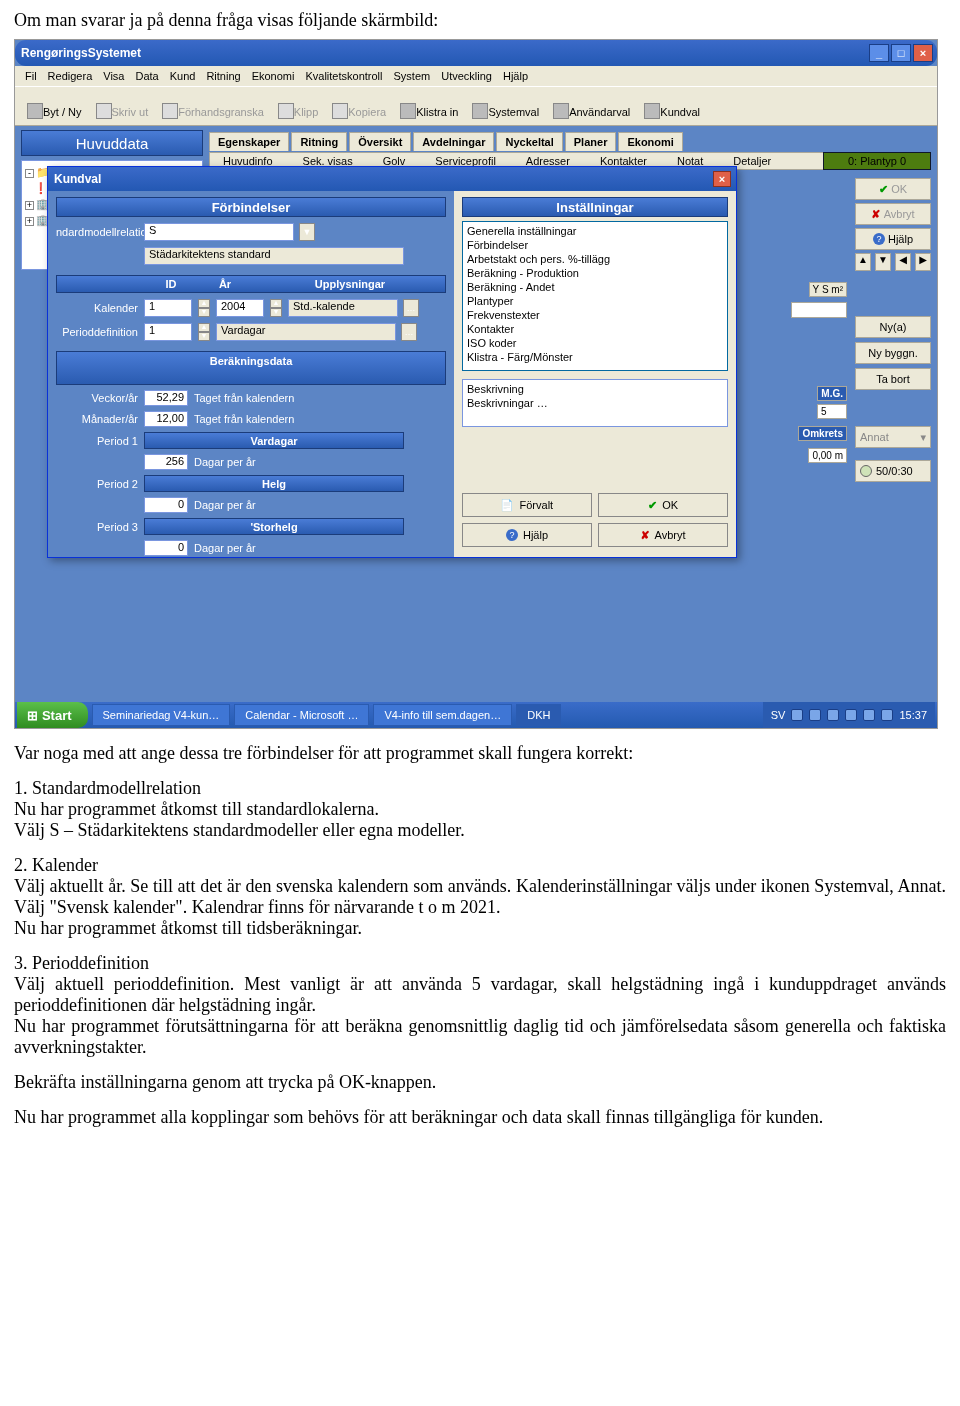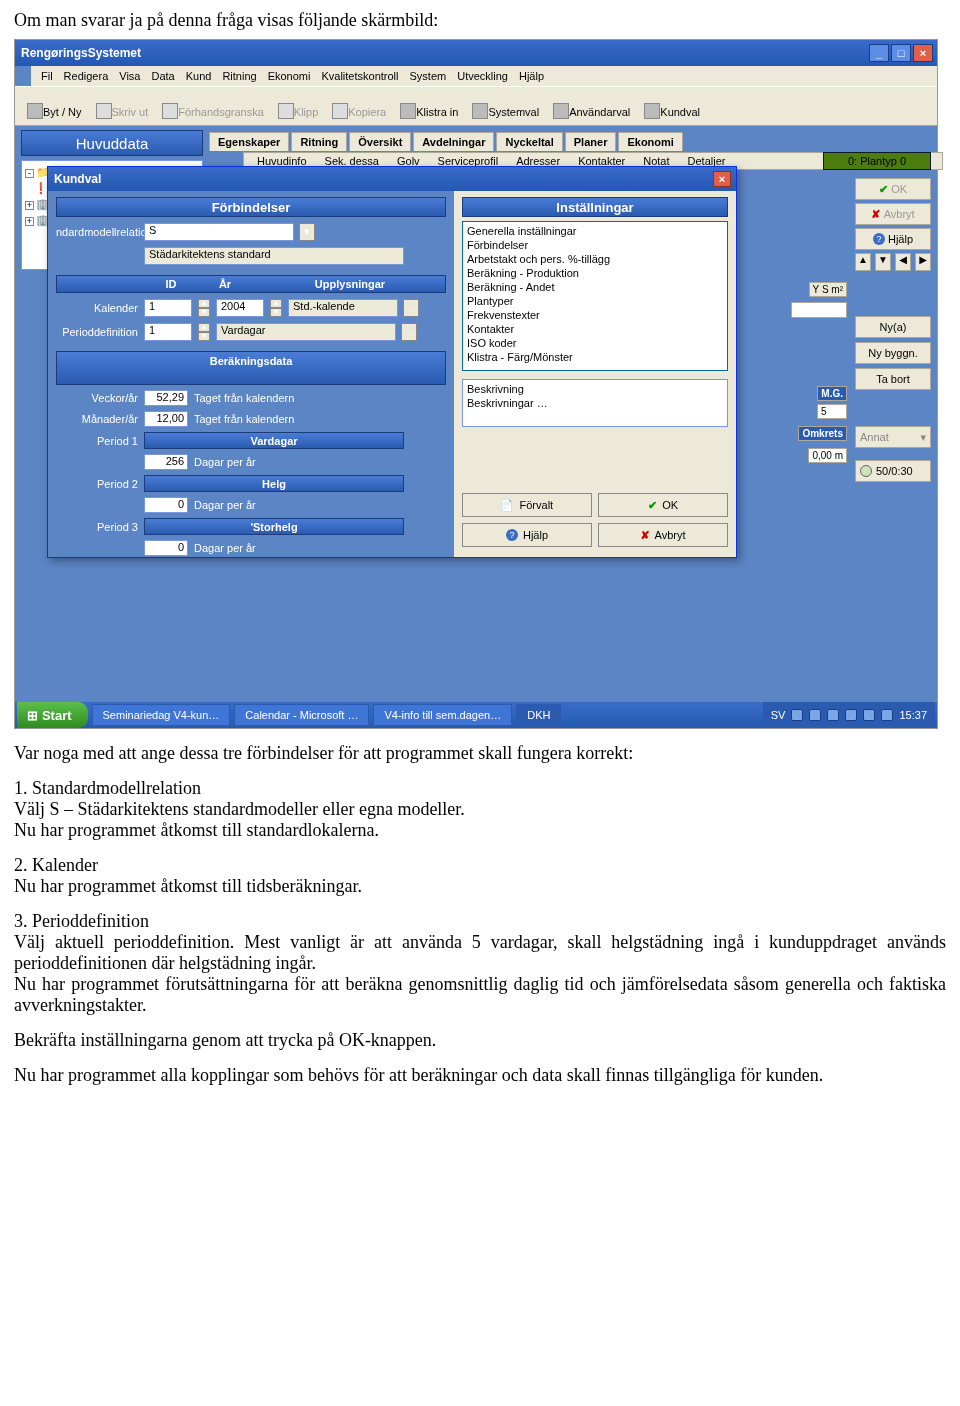--- a/index.html
+++ b/index.html
@@ -1,39 +1,39 @@
 <!DOCTYPE html>
 <html><head>
 <meta charset="utf-8">
 <style>
   * { box-sizing: border-box; margin: 0; padding: 0; }
   body { font-family: "Times New Roman", serif; font-size: 18px; background: #fff; color: #000; width: 960px; }
   .doc { padding: 10px 14px; }
   .intro { margin-bottom: 8px; }
   .screenshot { width: 924px; height: 690px; margin: 0 0 14px 0; background: #5c85c5; border: 1px solid #999; position: relative; font-family: Tahoma, sans-serif; font-size: 11px; }
   
-  .desk-titlebar { position:absolute; top:0; left:0; right:0; height:26px; background: linear-gradient(#3b6ac9,#2358b3); color:#fff; display:flex; align-items:center; padding:12px 6px; font-weight:bold; font-size:12px; }
+  .desk-titlebar { position:absolute; top:0; left:0; right:0; height:26px; background: linear-gradient(#3b6ac9,#2358b3); color:#fff; display:flex; align-items:center; padding:12px 6px; font-weight:bold; font-size:12px;border-radius:11px; }
   .desk-titlebar .wbtns { position:absolute; right:4px; top:4px; display:flex; gap:2px;}
   .wbtn { width:20px; height:18px; background:#5c8ee8; border:1px solid #1a3e86; color:#fff; font-size:11px; line-height:16px; text-align:center;}
   .wbtn.close { background:#e06048; }
-  .desk-menubar { position:absolute; top:26px; left:16px; right:0; height:20px; background:#ece9d8; display:flex; align-items:center; gap:3px; padding:0 6px; color:#000; }
+  .desk-menubar { position:absolute; top:26px; left:0; right:0; height:20px; background:#ece9d8; display:flex; align-items:center; gap:3px; padding:0 6px; color:#000; }
   .desk-menubar span { padding:1px 4px; }
   .desk-toolbar { position:absolute; top:46px; left:0; right:0; height:40px; background:#ece9d8; border-top:1px solid #fff; border-bottom:1px solid #aca899; display:flex; align-items:flex-end; padding:2px 6px; gap:2px;}
   .tbtn { display:flex; flex-direction:row; align-items:center; padding:2px 6px; min-width:46px; }
   .tbtn .ticon { width:16px; height:16px; background:#bbb; margin-bottom:2px; border:1px solid #888;}
   .tbtn.disabled { color:#999; }
   .tbtn.disabled .ticon { background:#ddd; }
   .app-body { position:absolute; top:86px; left:0; right:0; bottom:26px; background:#5c85c5; }
   .huvud-tab { position:absolute; top:4px; left:6px; width:182px; height:26px; background:linear-gradient(#4a7cd6,#2a5bb0); color:#fff; font-size:15px; font-weight:normal; display:flex; align-items:center; justify-content:center; border:1px solid #1b3c7a;}
   .tree { position:absolute; top:34px; left:6px; width:182px; background:#fff; border:1px solid #7a96df; height:110px; padding:3px; font-size:11px; line-height:16px; color:#000;}
   .tree-line { white-space:nowrap; overflow:hidden; }
   .tree-sq { display:inline-block; width:9px; height:9px; border:1px solid #888; text-align:center; line-height:7px; font-size:9px; margin-right:2px;}
   .prop-tabs { position:absolute; top:4px; left:194px; height:22px; display:flex; align-items:center; gap:2px; color:#000; }
   .prop-tabs span { background:#ece9d8; padding:3px 8px; border:1px solid #aca899; border-bottom:none; font-weight:bold; font-size:11px;}
-  .prop-sub { position:absolute; top:26px; left:194px; height:18px; background:#ece9d8; display:flex; align-items:center; gap:4px; padding:0 6px; border:1px solid #aca899; color:#000; width:700px;margin-left:34px;}
+  .prop-sub { position:absolute; top:26px; left:194px; height:18px; background:#ece9d8; display:flex; align-items:center; gap:16px; padding:0 6px; border:1px solid #aca899; color:#000; width:700px;}
   .prop-sub span { padding:2px 7px; }
   .plantyp { position:absolute; top:26px; right:6px; background:#4d7c0f; border:1px solid #0f172a; padding:2px 24px; font-size:11px; }
   .rbtns { position:absolute; top:52px; right:6px; width:76px; display:flex; flex-direction:column; gap:3px;}
   .rbtn { background:#ece9d8; border:1px solid #aca899; height:22px; display:flex; align-items:center; justify-content:center; font-size:11px;}
   .rbtn.dim { color:#999; }
   .arrow-row { display:flex; gap:2px; justify-content:space-between; }
   .arrow-row .ab { width:16px; height:18px; background:#ece9d8; border:1px solid #aca899; font-size:10px; text-align:center;}
   .rtbtns { position:absolute; top:190px; right:6px; width:76px; display:flex; flex-direction:column; gap:4px; }
   .annat { position:absolute; top:300px; right:6px; width:76px; background:#ece9d8; border:1px solid #aca899; height:22px; display:flex; align-items:center; padding:0 4px; justify-content:space-between; color:#888;}
   .clockbtn { position:absolute; top:334px; right:6px; width:76px; background:#ece9d8; border:1px solid #aca899; height:22px; display:flex; align-items:center; padding:0 4px; gap:4px;}
@@ -171,21 +171,21 @@
         <span>Egenskaper</span>
         <span>Ritning</span>
         <span>Översikt</span>
         <span>Avdelningar</span>
         <span>Nyckeltal</span>
         <span>Planer</span>
         <span>Ekonomi</span>
       </div>
       <div class="prop-sub">
         <span>Huvudinfo</span>
-        <span>Sek. dessa</span>
+        <span>Sek. visas</span>
         <span>Golv</span>
         <span>Serviceprofil</span>
         <span>Adresser</span>
         <span>Kontakter</span>
         <span>Notat</span>
         <span>Detaljer</span>
       </div>
       <div class="plantyp">0: Plantyp 0</div>
 
       <div class="rbtns">
@@ -366,24 +366,25 @@
           <div class="ti"></div>
           <div class="ti"></div>
         <span>15:37</span>
       </div>
     </div>
   </div>
 
   <p class="para">Var noga med att ange dessa tre förbindelser för att programmet skall fungera korrekt:</p>
 
   <p class="num-title">1. Standardmodellrelation</p>
+  <p>Nu har programmet åtkomst till standardlokalerna.</p>
   <p>Välj S – Städarkitektens standardmodeller eller egna modeller.</p>
-  <p>Nu har programmet åtkomst till standardlokalerna.</p>
 
   <p class="num-title">2. Kalender</p>
+  <p style="text-align:justify">Välj aktuellt år. Se till att det är den svenska kalendern som används. Kalenderinställningar väljs under ikonen Systemval, Annat. Välj "Svensk kalender". Kalendrar finns för närvarande t o m 2021.</p>
   <p>Nu har programmet åtkomst till tidsberäkningar.</p>
 
   <p class="num-title">3. Perioddefinition</p>
   <p style="text-align:justify">Välj aktuell perioddefinition. Mest vanligt är att använda 5 vardagar, skall helgstädning ingå i kunduppdraget används perioddefinitionen där helgstädning ingår.</p>
   <p style="text-align:justify">Nu har programmet förutsättningarna för att beräkna genomsnittlig daglig tid och jämförelsedata såsom generella och faktiska avverkningstakter.</p>
 
   <p class="para">Bekräfta inställningarna genom att trycka på OK-knappen.</p>
   <p style="text-align:justify">Nu har programmet alla kopplingar som behövs för att beräkningar och data skall finnas tillgängliga för kunden.</p>
 </div>
 

